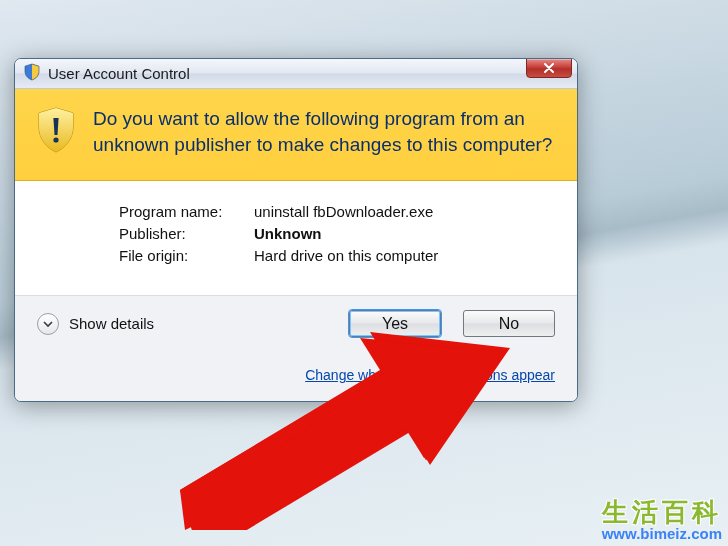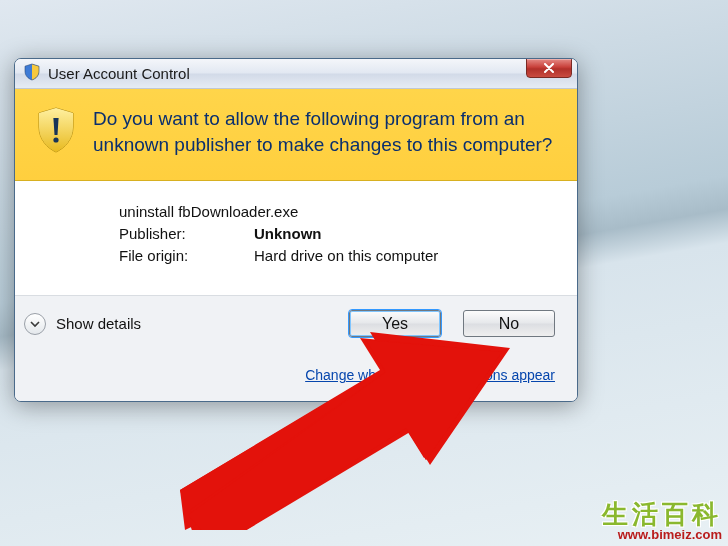--- a/index.html
+++ b/index.html
@@ -61,21 +61,21 @@
     .info {
       padding: 22px 24px 26px 104px;
     }
     .info-row { display:flex; margin-bottom: 5px; font-size:15px; }
     .info-label { width: 135px; color:#111; }
     .info-value { color:#111; }
     .info-value.bold { font-weight:700; }
     .details-bar {
       display:flex;
       align-items:center;
-      padding: 14px 22px 16px 9px;
+      padding: 14px 22px 16px 22px;
       border-top: 1px solid #d9dde2;
       background: #f0f2f5;
       gap:10px;
     }
     .expander {
       width:22px;height:22px;border:1px solid #9aa0a8;border-radius:50%;
       background: linear-gradient(to bottom,#fff,#e4e8ec);
       display:flex;align-items:center;justify-content:center;cursor:pointer;
     }
     .show-details-text { font-size:15px;color:#111; }
@@ -106,21 +106,21 @@
       left: 180px; top: 310px;
       pointer-events:none;
     }
     .watermark {
       position:absolute;
       right: 6px; bottom: 4px;
       text-align:right;
       line-height: 1.05;
     }
     .watermark .cn { font-size:26px; font-weight:700; letter-spacing:4px; color:#8ab82e; text-shadow: -1px -1px 0 #fff, 1px -1px 0 #fff, -1px 1px 0 #fff, 1px 1px 0 #fff; font-family: "Microsoft YaHei","SimHei",sans-serif;}
-    .watermark .url { font-size:13px; color:#b91c1c; font-weight:600;}
+    .watermark .url { font-size:15px; color:#3b82f6; font-weight:600;}
   </style>
 </head>
 <body>
 
 <div class="window">
   <div class="titlebar">
     <span class="titlebar-icon">
       <svg width="18" height="18" viewBox="0 0 18 18">
         <path d="M9 1 L16 3.2 V8.2 C16 12.4 13 15.6 9 17 C5 15.6 2 12.4 2 8.2 V3.2 Z" fill="#3e7bd6"></path>
         <path d="M9 1 L16 3.2 V8.2 C16 12.4 13 15.6 9 17 V1 Z" fill="#f7c93e"></path>
@@ -148,20 +148,21 @@
           </defs>
         <circle cx="21" cy="34" r="2.6" fill="#173458"></circle>
         <path d="M18.4 12 h5.2 l-1.1 17 h-3 z" fill="#173458"></path>
       </svg>
     </span>
     <div class="heading">Do you want to allow the following program from an unknown publisher to make changes to this computer?</div>
   </div>
 
   <div class="info">
     <div class="info-row">
+      <div class="info-label">Program name:</div>
       <div class="info-value">uninstall fbDownloader.exe</div>
     </div>
     <div class="info-row">
       <div class="info-label">Publisher:</div>
       <div class="info-value bold">Unknown</div>
     </div>
     <div class="info-row">
       <div class="info-label">File origin:</div>
       <div class="info-value">Hard drive on this computer</div>
     </div>

